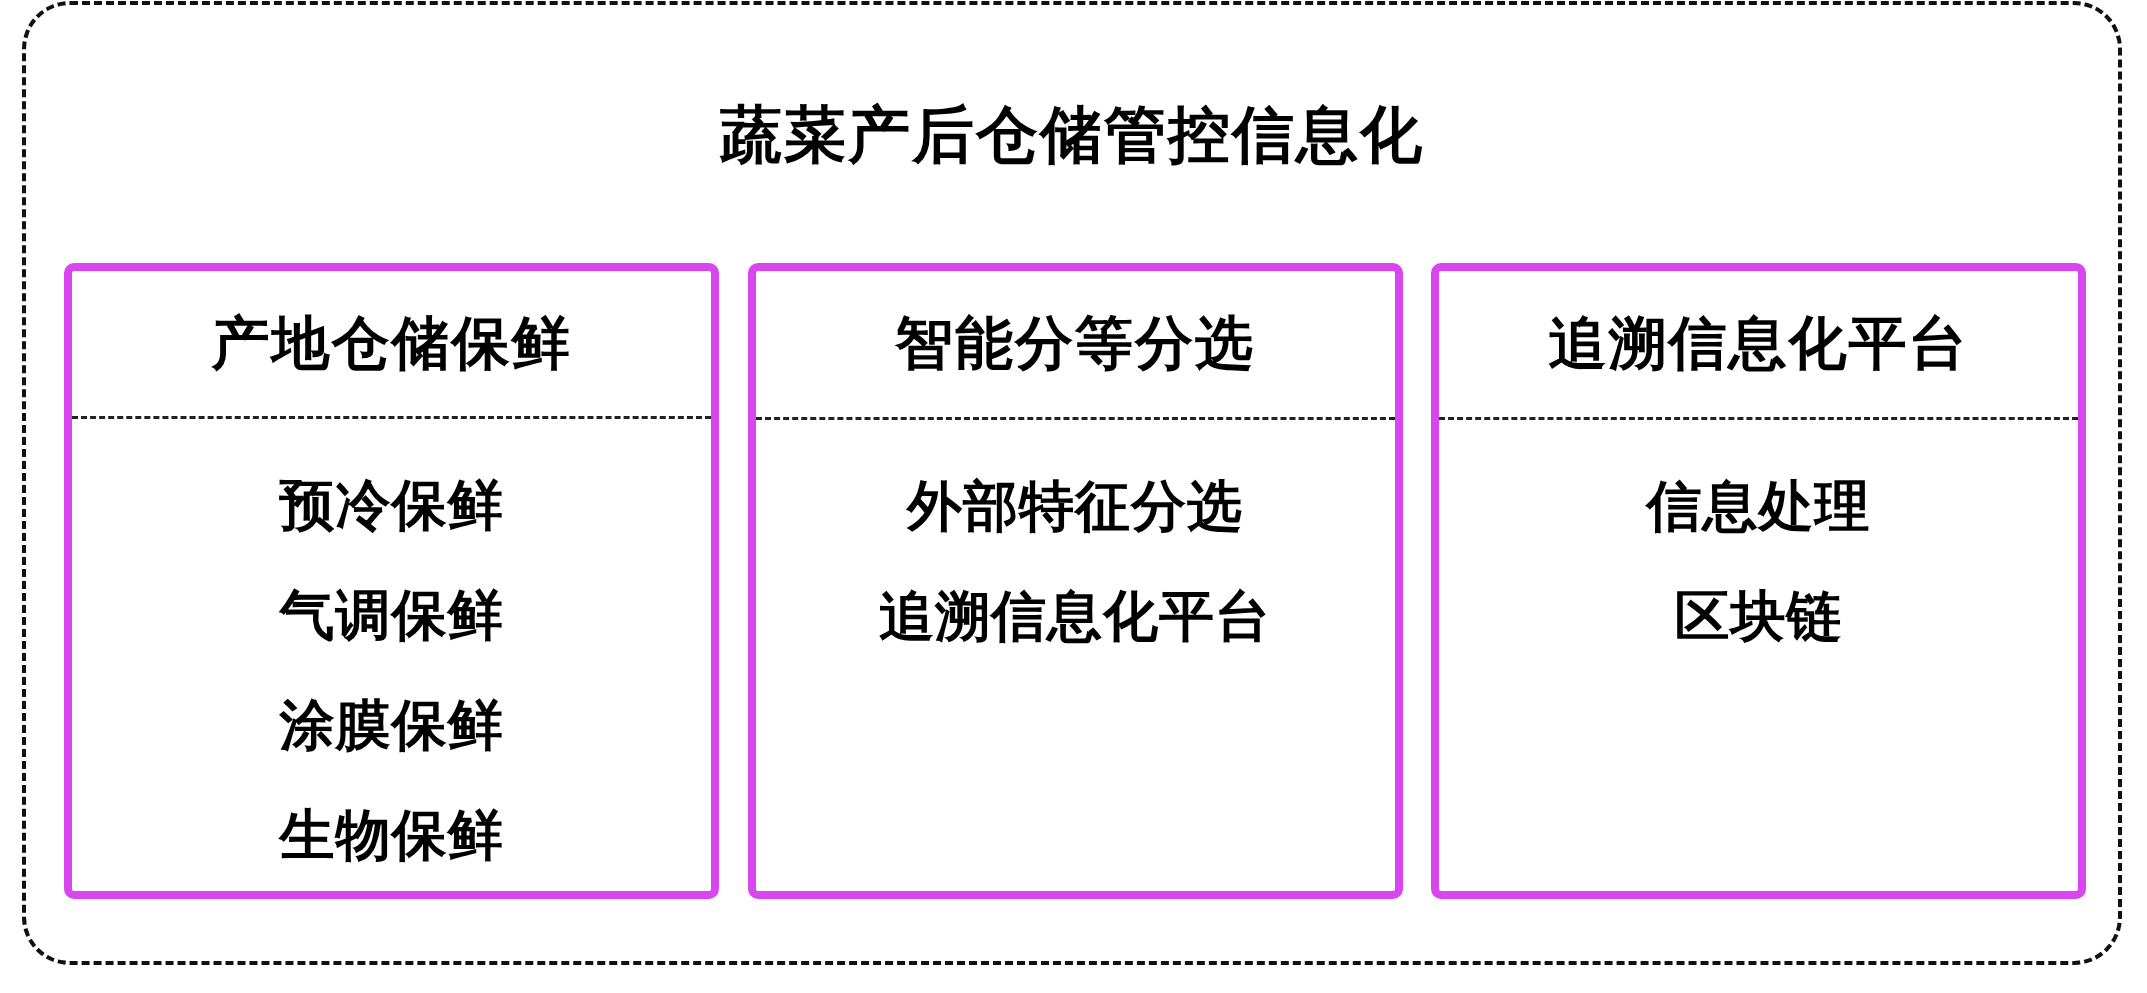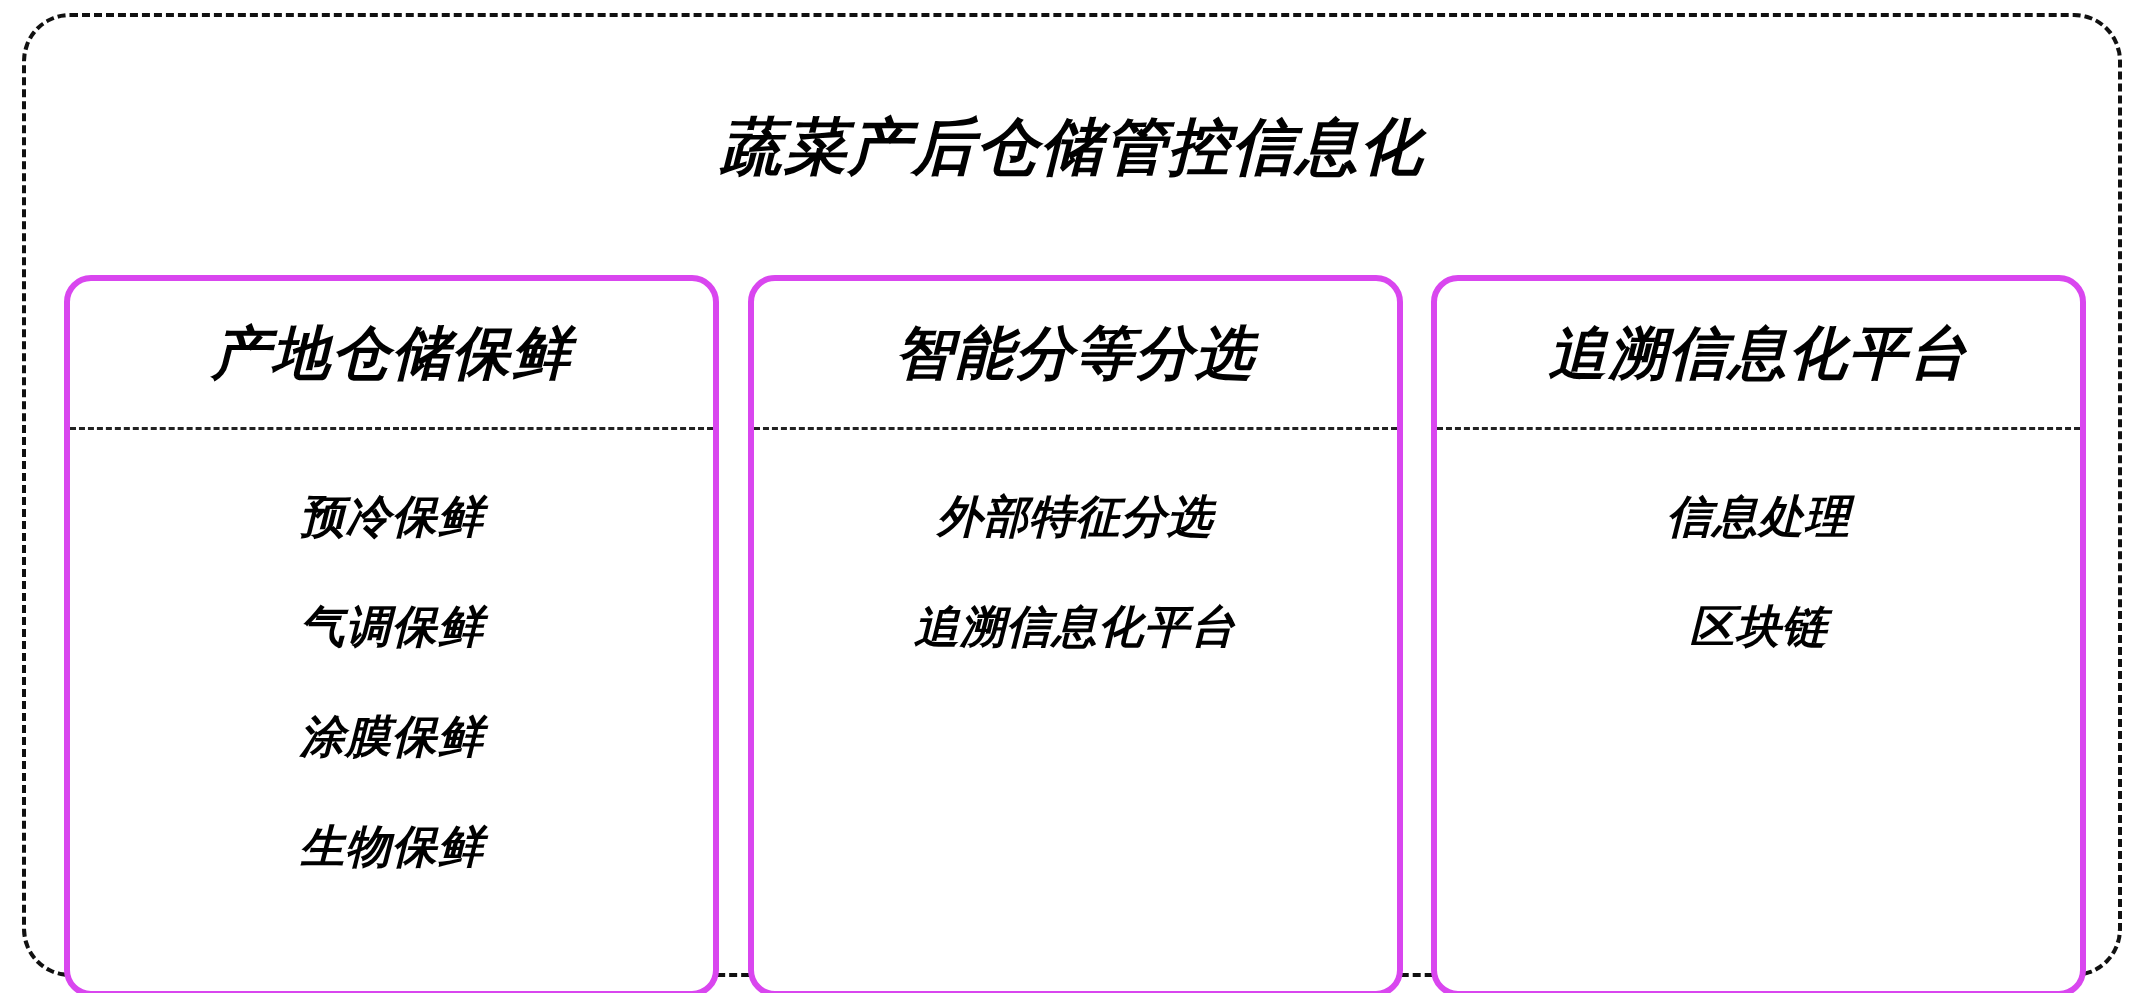--- a/index.html
+++ b/index.html
@@ -17,26 +17,25 @@
     position: relative;
     width: 2147px;
     height: 993px;
     background: #ffffff;
   }
 
   
   .frame {
     position: absolute;
     left: 22px;
-    top: 13px;
+    top: 1px;
     width: 2100px;
     height: 964px;
     border: 4px dashed #111111;
     border-radius: 48px;
-    font-style: italic;
   }
 
   .title {
     position: absolute;
     top: 88px;
     left: 0;
     right: 0;
     text-align: center;
     font-size: 62px;
     font-weight: bold;
@@ -48,23 +47,23 @@
     top: 258px;
     left: 38px;
     right: 32px;
     height: 662px;
     display: flex;
     justify-content: space-between;
   }
 
   .box {
     width: 655px;
-    height: 722px;
-    border: 6px solid #d946ef;
-    border-radius: 27px;
+    height: 636px;
+    border: 8px solid #d946ef;
+    border-radius: 10px;
     background: #ffffff;
     display: flex;
     flex-direction: column;
   }
 
   .box-header {
     height: 146px;
     display: flex;
     align-items: center;
     justify-content: center;
@@ -84,21 +83,21 @@
     display: flex;
     flex-direction: column;
     padding-top: 32px;
   }
 
   .box-item {
     height: 110px;
     display: flex;
     align-items: center;
     justify-content: center;
-    font-size: 45px;
+    font-size: 55px;
     font-weight: bold;
     letter-spacing: 1px;
     white-space: nowrap;
     text-align: center;
   }
 </style>
 </head>
 <body>
 
 <div class="canvas">

